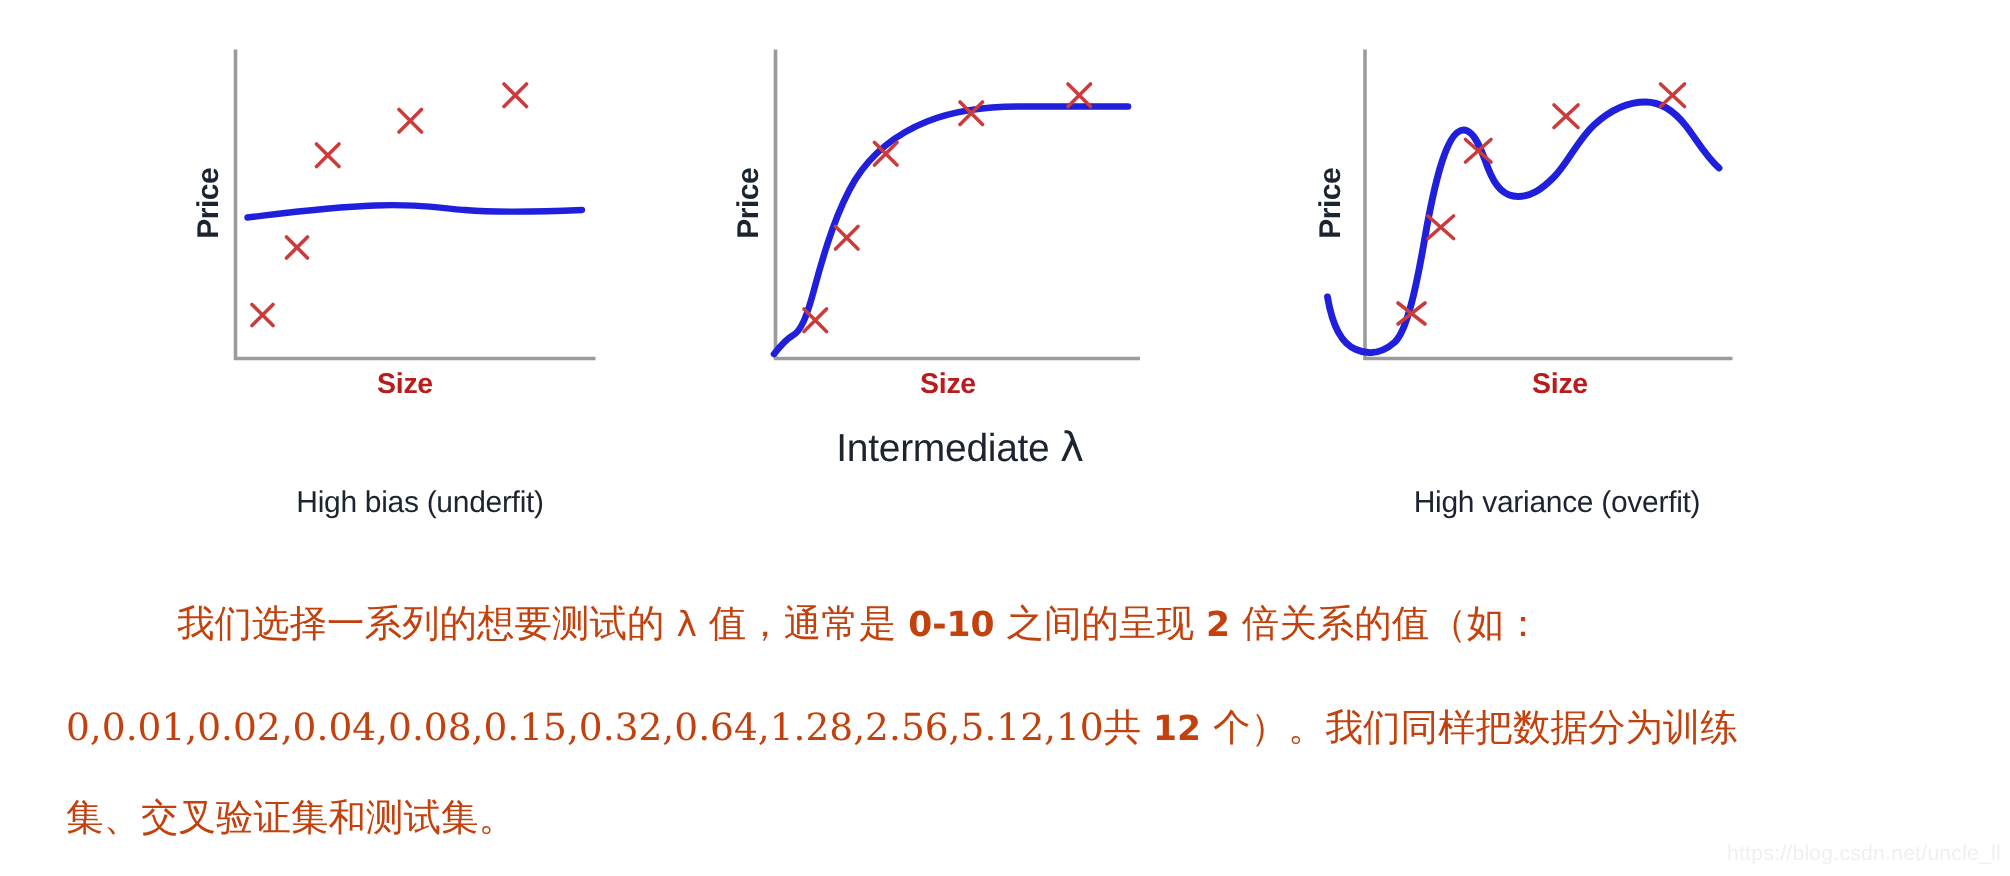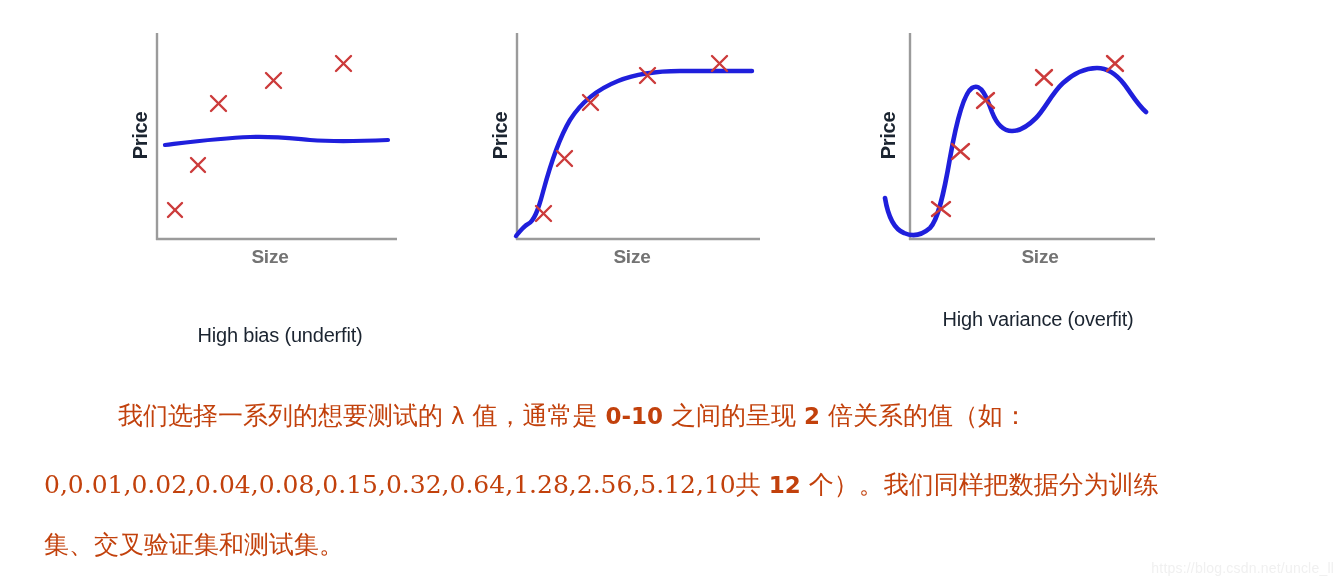--- a/index.html
+++ b/index.html
@@ -54,21 +54,21 @@
     letter-spacing: -0.3px;
   }
 
   .x-axis-label {
     position: absolute;
     width: 100%;
     text-align: center;
     font-family: "Liberation Sans", sans-serif;
     font-size: 19px;
     font-weight: 600;
-    color: #737373;
+    color: #b91c1c;
     letter-spacing: -0.2px;
   }
 
   .caption {
     position: absolute;
     width: 100%;
     text-align: center;
     color: #1b2430;
     font-family: "Liberation Sans", sans-serif;
     letter-spacing: -0.2px;
@@ -204,20 +204,23 @@
           <g>
             <line x1="232" y1="28" x2="247" y2="43"></line>
               <line x1="247" y1="28" x2="232" y2="43"></line>
           </g>
         </g>
       </svg>
 
       <div class="x-axis-label" style="top:218px; left:-8px;">Size</div>
     </div>
 
+    <div class="caption caption-main" style="top:255px;">
+      <span>Intermediate </span><span class="lam">λ</span>
+    </div>
   </div>
 
   <div class="panel" style="left:860px; width:340px;">
     <div class="plot-area">
 
       <div class="y-axis-label" style="left:-8px; top:96px; width:72px; text-align:center;">Price</div>
 
       <svg class="plot-svg" width="340" height="225" viewBox="0 0 340 225">
         <line x1="50" y1="5" x2="50" y2="212" stroke="#9b9b9b" stroke-width="2.4"></line>
         <line x1="49" y1="211" x2="295" y2="211" stroke="#9b9b9b" stroke-width="2.4"></line>
@@ -249,21 +252,21 @@
           <g>
             <line x1="247" y1="28" x2="263" y2="43"></line>
               <line x1="263" y1="28" x2="247" y2="43"></line>
           </g>
         </g>
       </svg>
 
       <div class="x-axis-label" style="top:218px; left:10px;">Size</div>
     </div>
 
-    <div class="caption caption-sub" style="top:280px; left:8px;">High variance (overfit)</div>
+    <div class="caption caption-sub" style="top:296px; left:8px;">High variance (overfit)</div>
   </div>
 
 </div>
 
 <div id="body-text">
 
   <div class="text-line" style="left:118px; top:19px;">
     <span>我们选择一系列的想要测试的 </span><span class="lam-inline">λ</span><span> 值，通常是 </span><span class="num">0-10</span><span> 之间的呈现 </span><span class="num">2</span><span> 倍关系的值（如：</span>
   </div>
 

